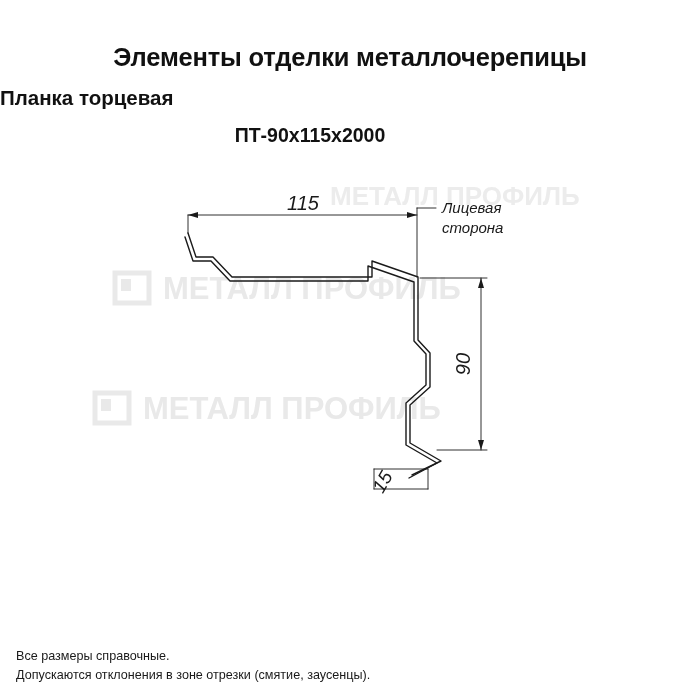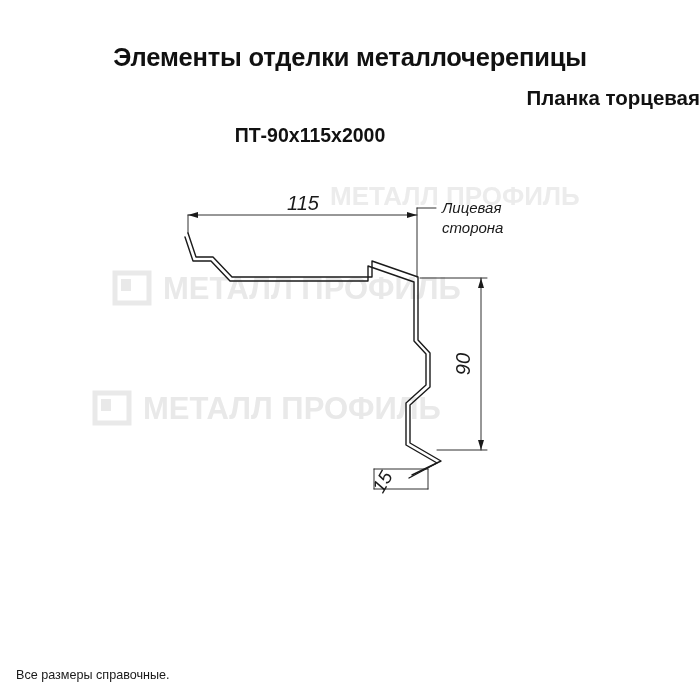--- a/index.html
+++ b/index.html
@@ -30,21 +30,21 @@
     font-weight: bold;
     letter-spacing: -0.2px;
     color: #111;
     margin-top: 19px;
   }
   .subtitle {
     position: absolute;
     top: 86px;
     left: 0;
     width: 700px;
-    text-align: right;
+    text-align: left;
     font-size: 20.5px;
     font-weight: bold;
     color: #111;
   }
   .dims {
     position: absolute;
     top: 124px;
     left: 0;
     width: 620px;
     text-align: center;
@@ -151,15 +151,16 @@
         <line x1="417" y1="43" x2="436" y2="43"></line>
         <text x="442" y="48" font-size="15" fill="#1a1a1a" stroke="none" font-family="Liberation Sans, sans-serif">Лицевая</text>
         <text x="442" y="68" font-size="15" fill="#1a1a1a" stroke="none" font-family="Liberation Sans, sans-serif">сторона</text>
       </g>
 
     </svg>
   </div>
 
   <div class="footnotes">
     <div>Все размеры справочные.</div>
+    <div>Допускаются отклонения в зоне отрезки (смятие, заусенцы).</div>
   </div>
 
 </div>
 
 </body></html>

